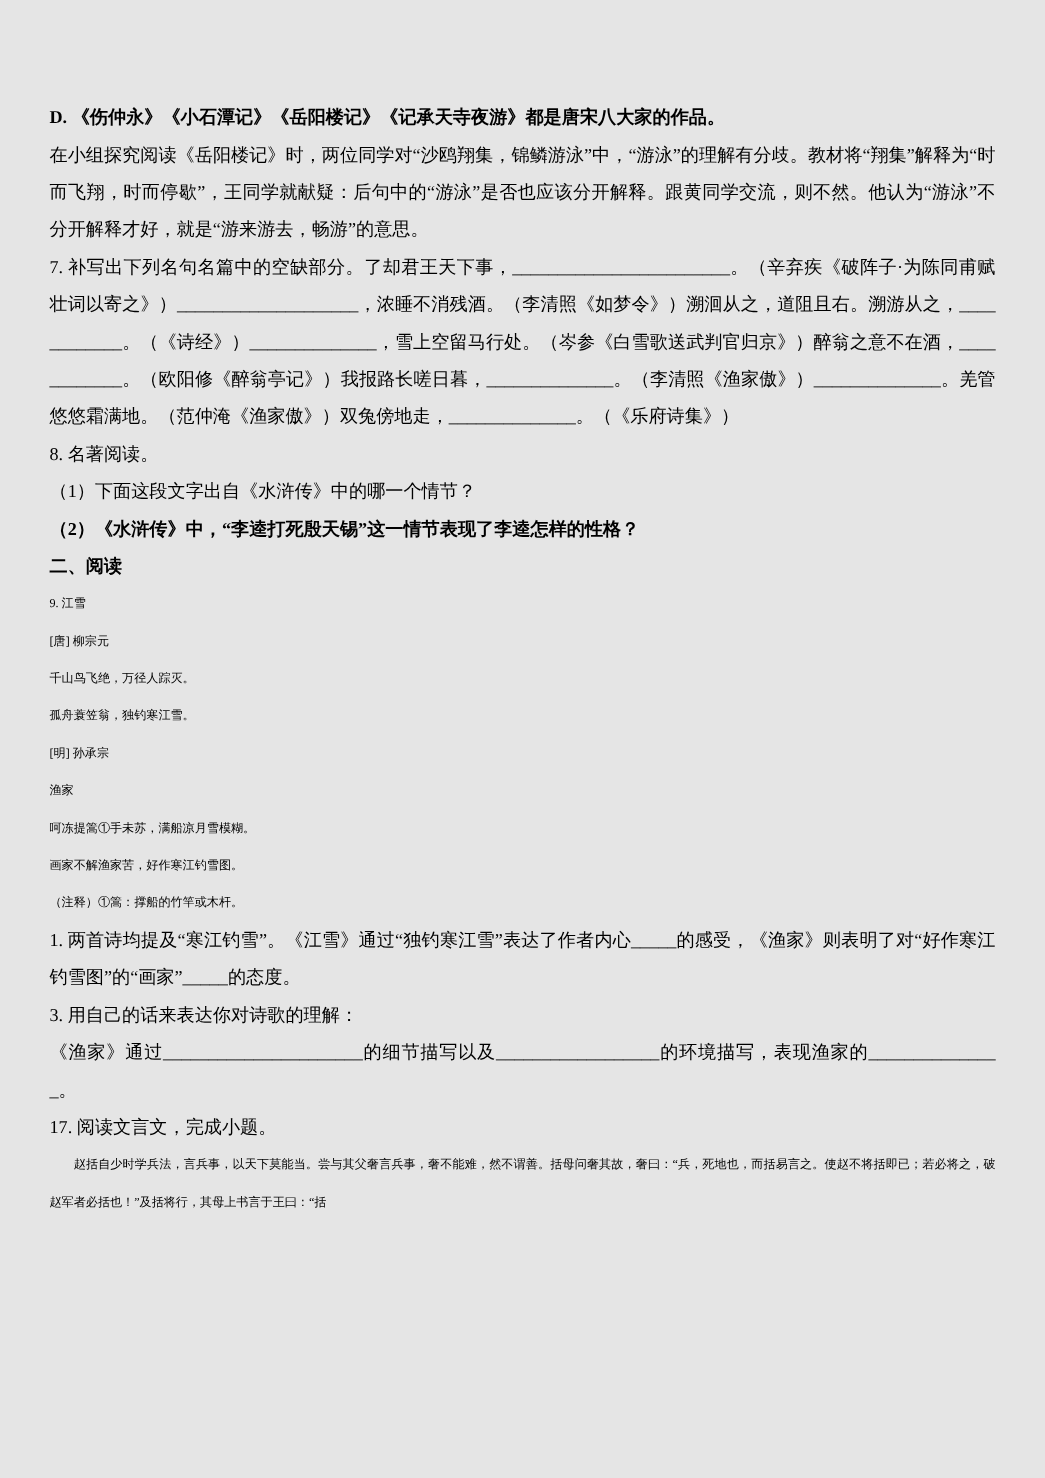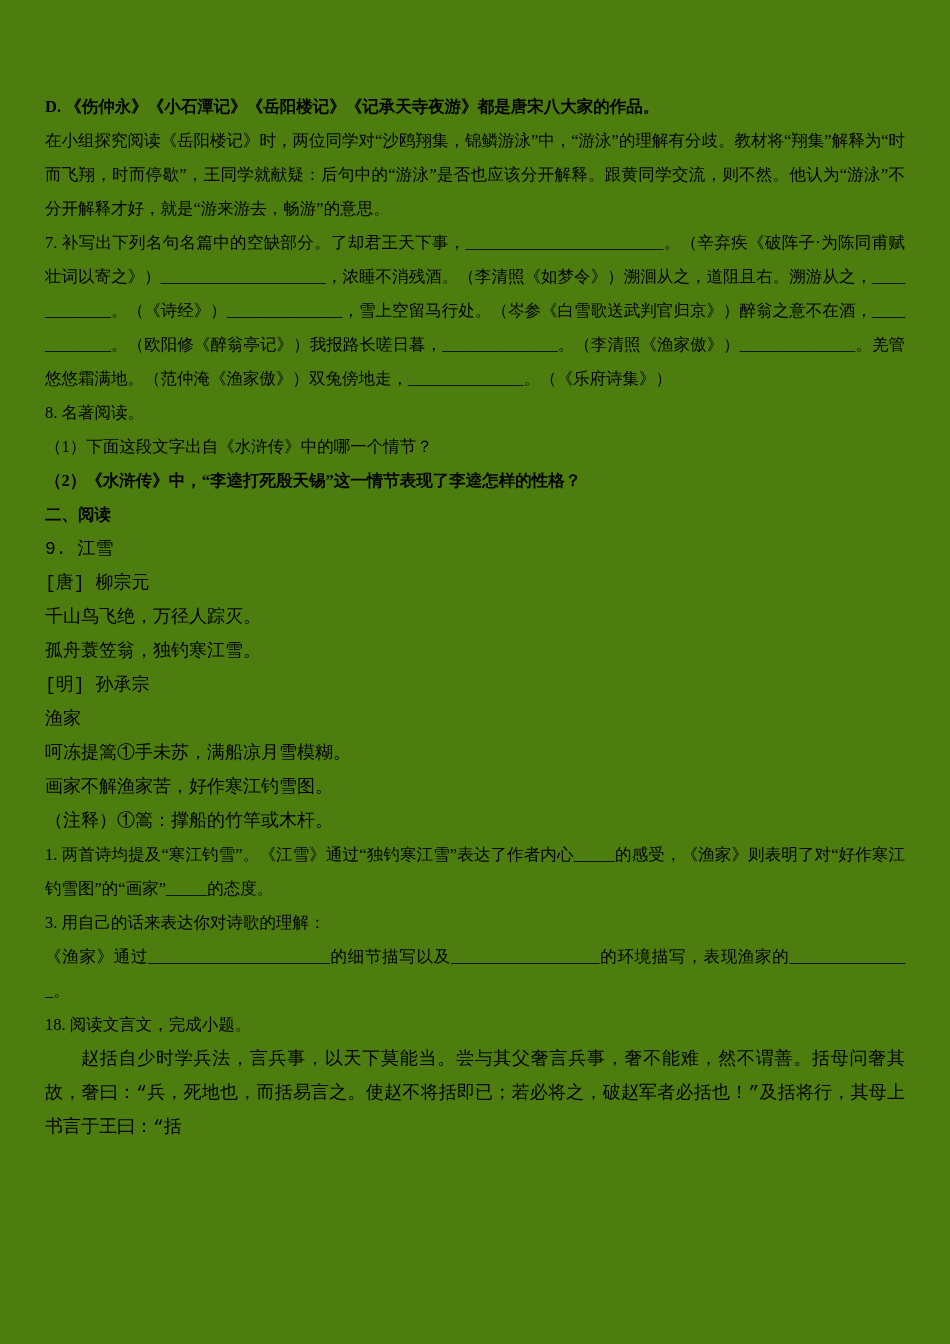--- a/index.html
+++ b/index.html
@@ -4,37 +4,37 @@
 <style>
   html, body {
     margin: 0;
     padding: 0;
     background: #ffffff;
   }
   .page {
     width: 950px;
     min-height: 1344px;
     box-sizing: border-box;
-    background: #4d7c0f;
+    background: #e5e5e5;
     padding: 90px 45px 40px 45px;
     font-family: "Liberation Serif", "DejaVu Serif", serif;
     font-size: 16.5px;
     color: #000000;
   }
   .page p {
     margin: 0;
     line-height: 34px;
     text-align: justify;
     word-break: break-all;
   }
   .bold { font-weight: bold; }
   .indent { text-indent: 2em; }
   .kai {
-    font-family: Liberation Mono, monospace;
-    font-size: 18px;
+    font-family: Liberation Serif, serif;
+    font-size: 11px;
   }
   .poem { text-align: left; }
 </style>
 </head>
 <body>
 
 <div class="page">
   <p class="bold">D. 《伤仲永》《小石潭记》《岳阳楼记》《记承天寺夜游》都是唐宋八大家的作品。</p>
   <p>在小组探究阅读《岳阳楼记》时，两位同学对“沙鸥翔集，锦鳞游泳”中，“游泳”的理解有分歧。教材将“翔集”解释为“时而飞翔，时而停歇”，王同学就献疑：后句中的“游泳”是否也应该分开解释。跟黄同学交流，则不然。他认为“游泳”不分开解释才好，就是“游来游去，畅游”的意思。</p>
   <p>7. 补写出下列名句名篇中的空缺部分。了却君王天下事，________________________。（辛弃疾《破阵子·为陈同甫赋壮词以寄之》）____________________，浓睡不消残酒。（李清照《如梦令》）溯洄从之，道阻且右。溯游从之，____________。（《诗经》）______________，雪上空留马行处。（岑参《白雪歌送武判官归京》）醉翁之意不在酒，____________。（欧阳修《醉翁亭记》）我报路长嗟日暮，______________。（李清照《渔家傲》）______________。羌管悠悠霜满地。（范仲淹《渔家傲》）双兔傍地走，______________。（《乐府诗集》）</p>
@@ -47,15 +47,15 @@
   <p class="kai poem">千山鸟飞绝，万径人踪灭。</p>
   <p class="kai poem">孤舟蓑笠翁，独钓寒江雪。</p>
   <p class="kai poem">[明] 孙承宗</p>
   <p class="kai poem">渔家</p>
   <p class="kai poem">呵冻提篙①手未苏，满船凉月雪模糊。</p>
   <p class="kai poem">画家不解渔家苦，好作寒江钓雪图。</p>
   <p class="kai poem">（注释）①篙：撑船的竹竿或木杆。</p>
   <p>1. 两首诗均提及“寒江钓雪”。《江雪》通过“独钓寒江雪”表达了作者内心_____的感受，《渔家》则表明了对“好作寒江钓雪图”的“画家”_____的态度。</p>
   <p>3. 用自己的话来表达你对诗歌的理解：</p>
   <p>《渔家》通过______________________的细节描写以及__________________的环境描写，表现渔家的_______________。</p>
-  <p>18. 阅读文言文，完成小题。</p>
+  <p>17. 阅读文言文，完成小题。</p>
   <p class="kai indent">赵括自少时学兵法，言兵事，以天下莫能当。尝与其父奢言兵事，奢不能难，然不谓善。括母问奢其故，奢曰：“兵，死地也，而括易言之。使赵不将括即已；若必将之，破赵军者必括也！”及括将行，其母上书言于王曰：“括</p>
 </div>
 
 </body></html>

